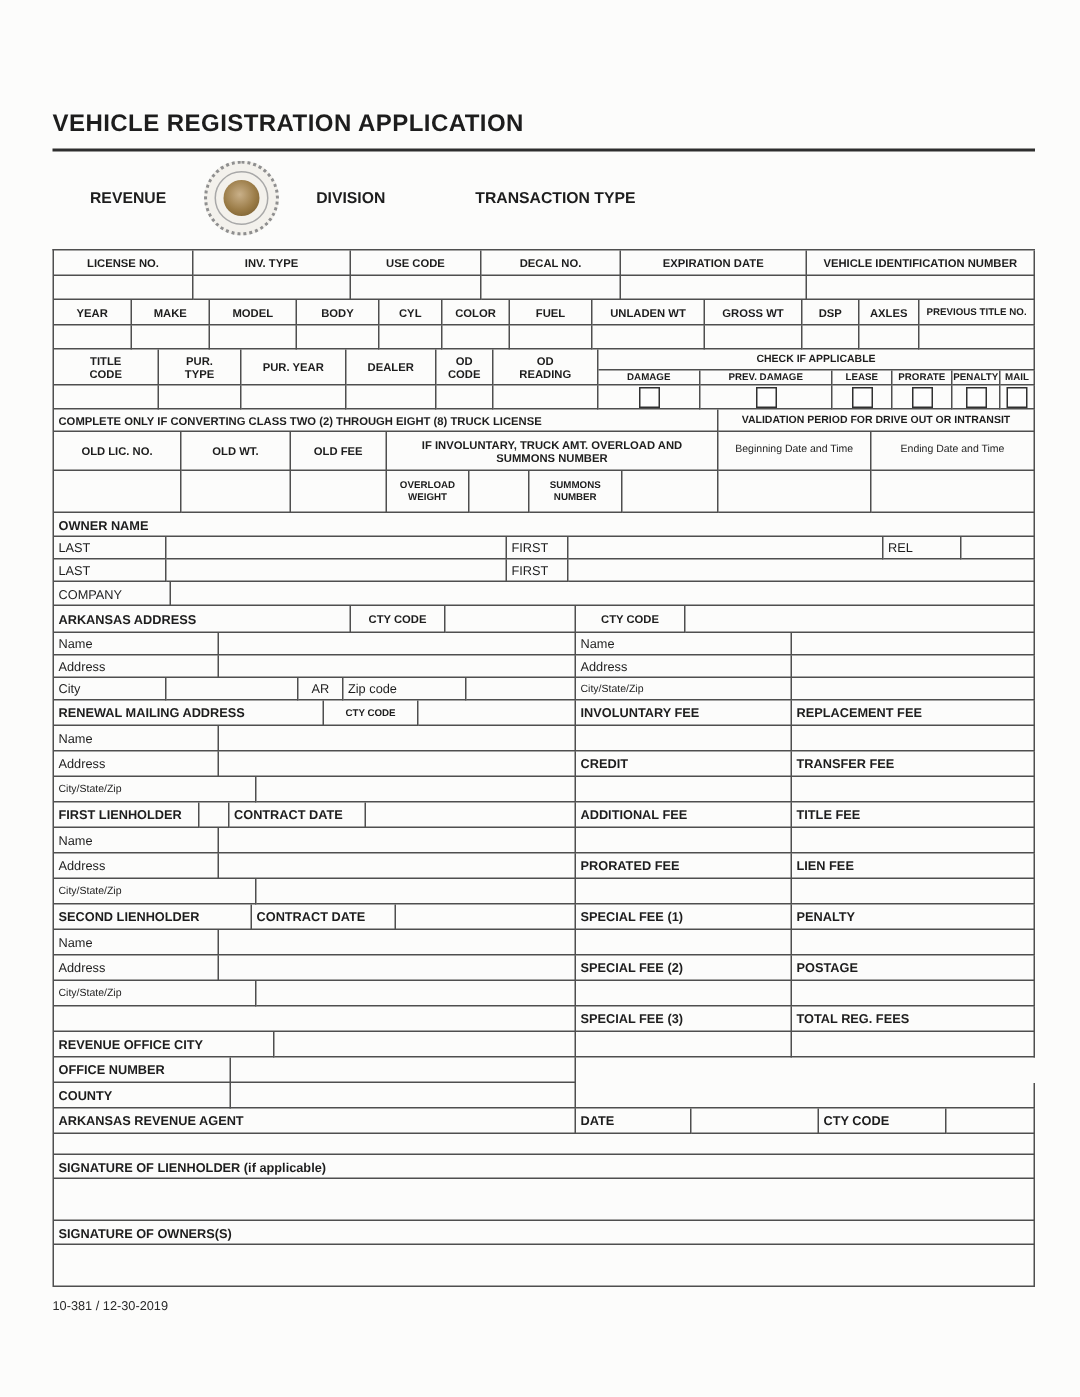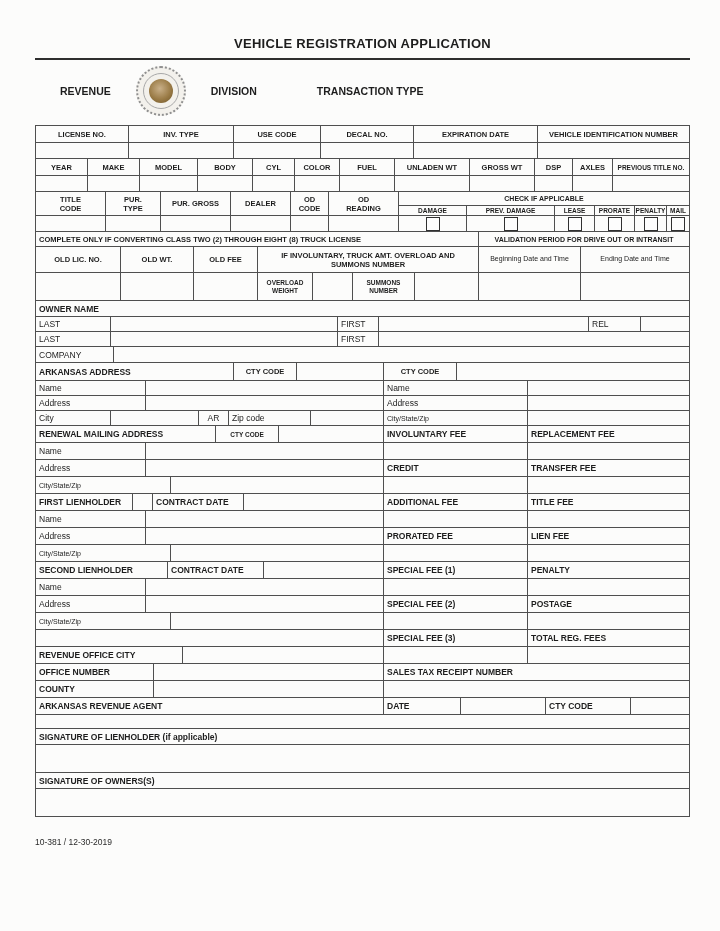--- a/index.html
+++ b/index.html
@@ -1,20 +1,20 @@
 <!DOCTYPE html>
 <html><head>
 <meta charset="utf-8">
 <style>
   :root { --ln:#4f4f4f; --tx:#1d1d1d; }
   * { margin:0; padding:0; }
   body { background:#ffffff; font-family:"Liberation Sans", sans-serif; }
   .page { position:relative; width:720px; height:931px; background:#fcfcfb; color:var(--tx); overflow:hidden; }
   .content { position:absolute; left:35px; top:36px; width:655px; }
-  .title { text-align:center; font-size:13px; font-weight:bold; letter-spacing:.3px; }
+  .title { text-align:left; font-size:16px; font-weight:bold; letter-spacing:.3px;margin-top:38px; }
   .rule { height:2px; background:#2e2e2e; margin-top:7px; }
   .hdr { display:flex; align-items:center; height:62px; }
   .hdr-label { font-size:10.5px; font-weight:bold; }
   .seal { width:46px; height:46px; border-radius:50%; border:2px dotted #8f8f8f; position:relative; background:#f3f1ec; flex-shrink:0; }
   .seal::before { content:""; position:absolute; inset:5px; border-radius:50%; border:1px solid #a8a8a8; }
   .seal::after { content:""; position:absolute; inset:11px; border-radius:50%; background:radial-gradient(circle at 45% 40%, #c9b089 0%, #9a7b46 55%, #6c5427 100%); }
   .agency { margin-left:auto; text-align:center; line-height:1.35; }
   .agency .a1 { font-size:10px; font-weight:bold; }
   .agency .a2 { font-size:9.5px; }
   .tbl { margin-top:3px; border-top:1px solid var(--ln); border-left:1px solid var(--ln); }
@@ -23,21 +23,21 @@
        padding:1px 3px; font-size:7.5px; font-weight:700; overflow:hidden; white-space:nowrap;
        display:flex; align-items:center; }
   .fill { flex:1 1 auto; }
   .ct { justify-content:center; text-align:center; }
   .rg { font-weight:400; font-size:8.5px; }
   .f6 { font-size:6.5px; } .f7 { font-size:7px; } .f9 { font-size:8.5px; }
   .wrap { white-space:normal; line-height:1.2; }
   .stack { white-space:normal; word-spacing:300px; line-height:1.2; text-align:center; justify-content:center; }
   .col { display:flex; flex-direction:column; flex:1 1 auto; }
   .cbx { width:12px; height:12px; border:1px solid #303030; background:#fdfdfd; margin:0 auto; }
-  .footer { margin-top:20px; font-size:8.5px; color:#2a2a2a; }
+  .footer { margin-top:7px; font-size:8.5px; color:#2a2a2a; }
 </style>
 </head>
 <body>
 
 <div class="page">
 <div class="content">
 
   <div class="title">VEHICLE REGISTRATION APPLICATION</div>
   <div class="rule"></div>
 
@@ -94,21 +94,21 @@
       <div class="c" style="width:75px"></div>
       <div class="c" style="width:65px"></div>
       <div class="c" style="width:38px"></div>
       <div class="c" style="width:40px"></div>
       <div class="c fill"></div>
     </div>
 
     <div class="row" style="height:24px">
       <div class="c ct stack" style="width:70px">TITLE CODE</div>
       <div class="c ct stack" style="width:55px">PUR. TYPE</div>
-      <div class="c ct" style="width:70px">PUR. GROSS</div>
+      <div class="c ct" style="width:70px">PUR. YEAR</div>
       <div class="c ct" style="width:60px">DEALER</div>
       <div class="c ct stack" style="width:38px">OD CODE</div>
       <div class="c ct stack" style="width:70px">OD READING</div>
       <div class="col">
         <div class="c ct f7 fill" style="height:11px">CHECK IF APPLICABLE</div>
         <div class="row" style="flex:1">
           <div class="c ct f6" style="width:68px">DAMAGE</div>
           <div class="c ct f6" style="width:88px">PREV. DAMAGE</div>
           <div class="c ct f6" style="width:40px">LEASE</div>
           <div class="c ct f6" style="width:40px">PRORATE</div>
@@ -308,21 +308,20 @@
     </div>
     <div class="row" style="height:17px">
       <div class="c f9" style="width:147px">REVENUE OFFICE CITY</div>
       <div class="c" style="width:201px"></div>
       <div class="c" style="width:144px"></div>
       <div class="c fill"></div>
     </div>
     <div class="row" style="height:17px">
       <div class="c f9" style="width:118px">OFFICE NUMBER</div>
       <div class="c" style="width:230px"></div>
-      <div class="c f9 fill">SALES TAX RECEIPT NUMBER</div>
     </div>
     <div class="row" style="height:17px">
       <div class="c f9" style="width:118px">COUNTY</div>
       <div class="c" style="width:230px"></div>
       <div class="c fill"></div>
     </div>
     <div class="row" style="height:17px">
       <div class="c f9" style="width:348px">ARKANSAS REVENUE AGENT</div>
       <div class="c f9" style="width:77px">DATE</div>
       <div class="c" style="width:85px"></div>

